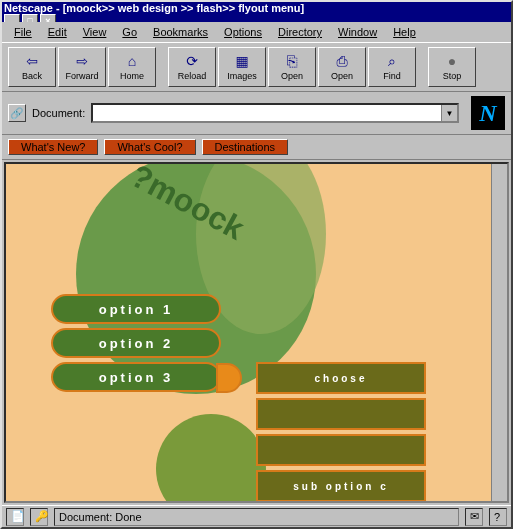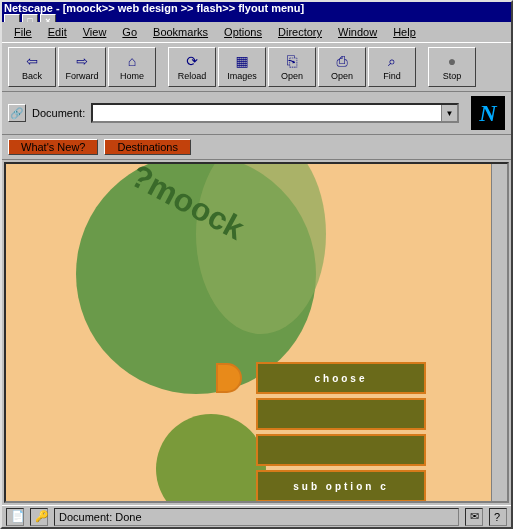--- a/index.html
+++ b/index.html
@@ -113,28 +113,34 @@
     <span class="loc-label">Document:</span>
     <div class="loc-input">
       <input class="loc-field" value="" style="">
       <div class="loc-drop">▼</div>
     </div>
     <div class="n-logo">N</div>
   </div>
 
   <div class="dirbar">
     <div class="dir-btn">What's New?</div>
+    <div class="dir-btn">What's Cool?</div>
     <div class="dir-btn">Destinations</div>
   </div>
 
   <div class="content">
     <div class="big-circle"></div>
     <div class="big-circle2"></div>
     <div class="brand">?moock</div>
     <div class="small-circle"></div>
+    <div class="opt-stack">
+      <div class="opt-btn">option 1</div>
+      <div class="opt-btn">option 2</div>
+      <div class="opt-btn">option 3</div>
+    </div>
     <div class="orange-cap"></div>
     <div class="sub-stack">
       <div class="sub-btn">choose</div>
       <div class="sub-btn"></div>
       <div class="sub-btn"></div>
       <div class="sub-btn">sub option c</div>
     </div>
     <div class="scroll-v"></div>
   </div>
 

